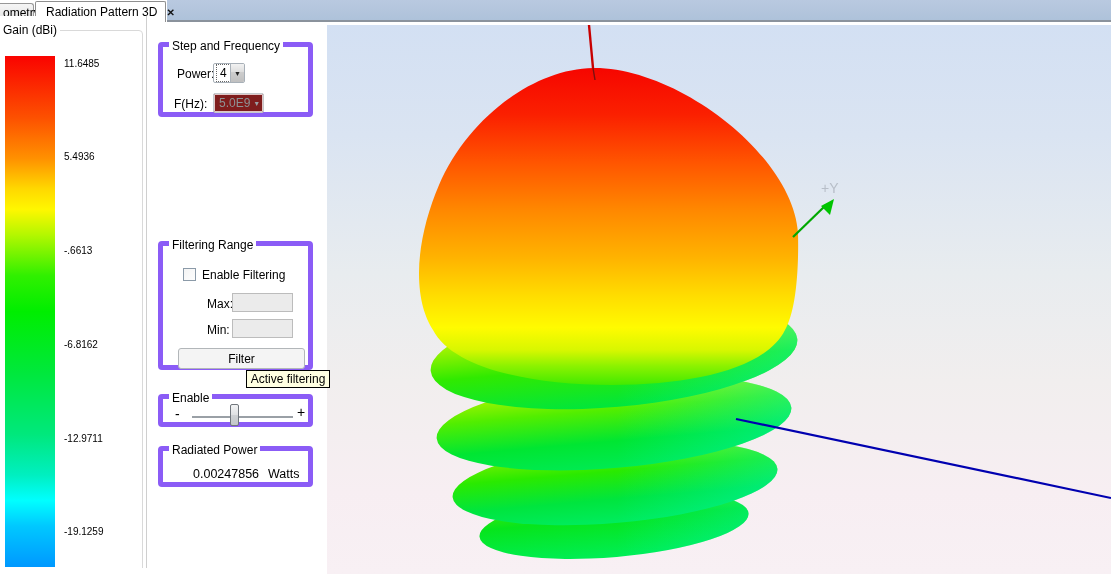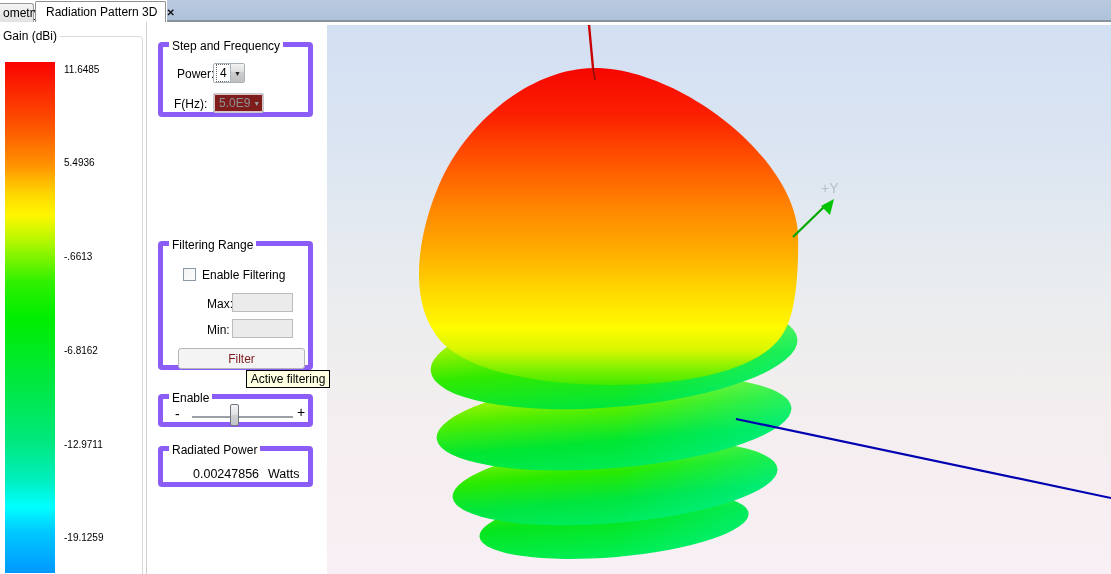--- a/index.html
+++ b/index.html
@@ -17,21 +17,21 @@
   #tab-geometry { left:-22px; width:56px; top:3px; height:19px;
     background:linear-gradient(180deg,#f5f5f5,#e2e2e2);
     border:1px solid #979797; border-bottom:none; border-radius:0 3px 0 0;
     padding-left:24px; }
   #tab-rp3d { left:35px; width:131px; background:#fff;
     border:1px solid #8f8f8f; border-bottom:none; border-radius:2px 2px 0 0;
     padding-left:10px; top:1px; height:21px; }
   #tab-rp3d .close { margin-left:9px; font-size:10px; font-weight:bold; color:#111; cursor:default; }
 
   
-  #legend-panel { position:absolute; left:0; top:22px; width:147px; height:552px;
+  #legend-panel { position:absolute; left:0; top:16px; width:147px; height:552px;
     background:#fff; border-right:1px solid #cfcfcf; overflow:hidden; }
   #legend-box { position:absolute; left:-10px; top:14px; width:153px; height:600px;
     border:1px solid #d9d9d9; border-radius:4px; }
   #legend-title { position:absolute; left:-4px; top:0px; background:#fff; padding:0 3px;
     font-size:12px; }
   #colorbar { position:absolute; left:5px; top:40px; width:50px; height:511px;
     background:linear-gradient(180deg,
       #fa0300 0%, #fd5000 12%, #ff9000 20%, #ffd800 26%, #fff700 30%,
       #b4f700 35%, #30f000 43%, #00ee00 50%, #00e83c 62%, #00e87c 74%,
       #00efc0 82%, #00ffff 87%, #00c8ff 92%, #0098ff 100%); }
@@ -60,21 +60,21 @@
   .combo.disabled .val { color:#8e9294; }
   .combo.disabled .arr { color:#9aa0a4; }
 
   
   .checkbox { position:absolute; width:13px; height:13px; background:linear-gradient(135deg,#f4f4f4,#fdfdfd);
     border:1px solid #8b9aa8; }
 
   
   .dis-input { position:absolute; width:61px; height:19px; background:#ebebeb; border:1px solid #bcbcbc; }
   .dis-btn { position:absolute; width:127px; height:21px; background:#f4f4f4;
-    border:1px solid #b2b6b9; border-radius:3px; color:#7f1d1d; font-size:12px;
+    border:1px solid #b2b6b9; border-radius:3px; color:#000000; font-size:12px;
     display:flex; align-items:center; justify-content:center; }
 
   
   #tooltip { position:absolute; left:98px; top:348px; width:84px; height:18px;
     background:#ffffe1; border:1px solid #000; font-size:12px; display:flex;
     align-items:center; justify-content:center; white-space:nowrap; z-index:30; }
 
   
   .slider-track { position:absolute; height:2px;
     background:#9aa0a6; box-shadow:0 1px 0 #fff; }

